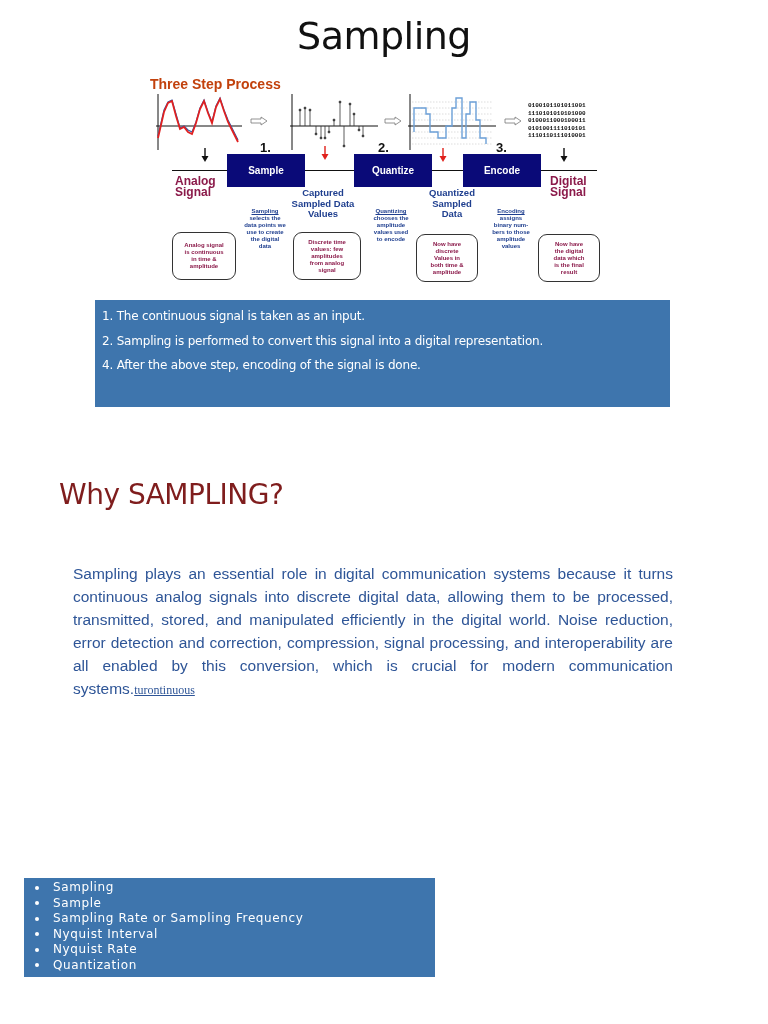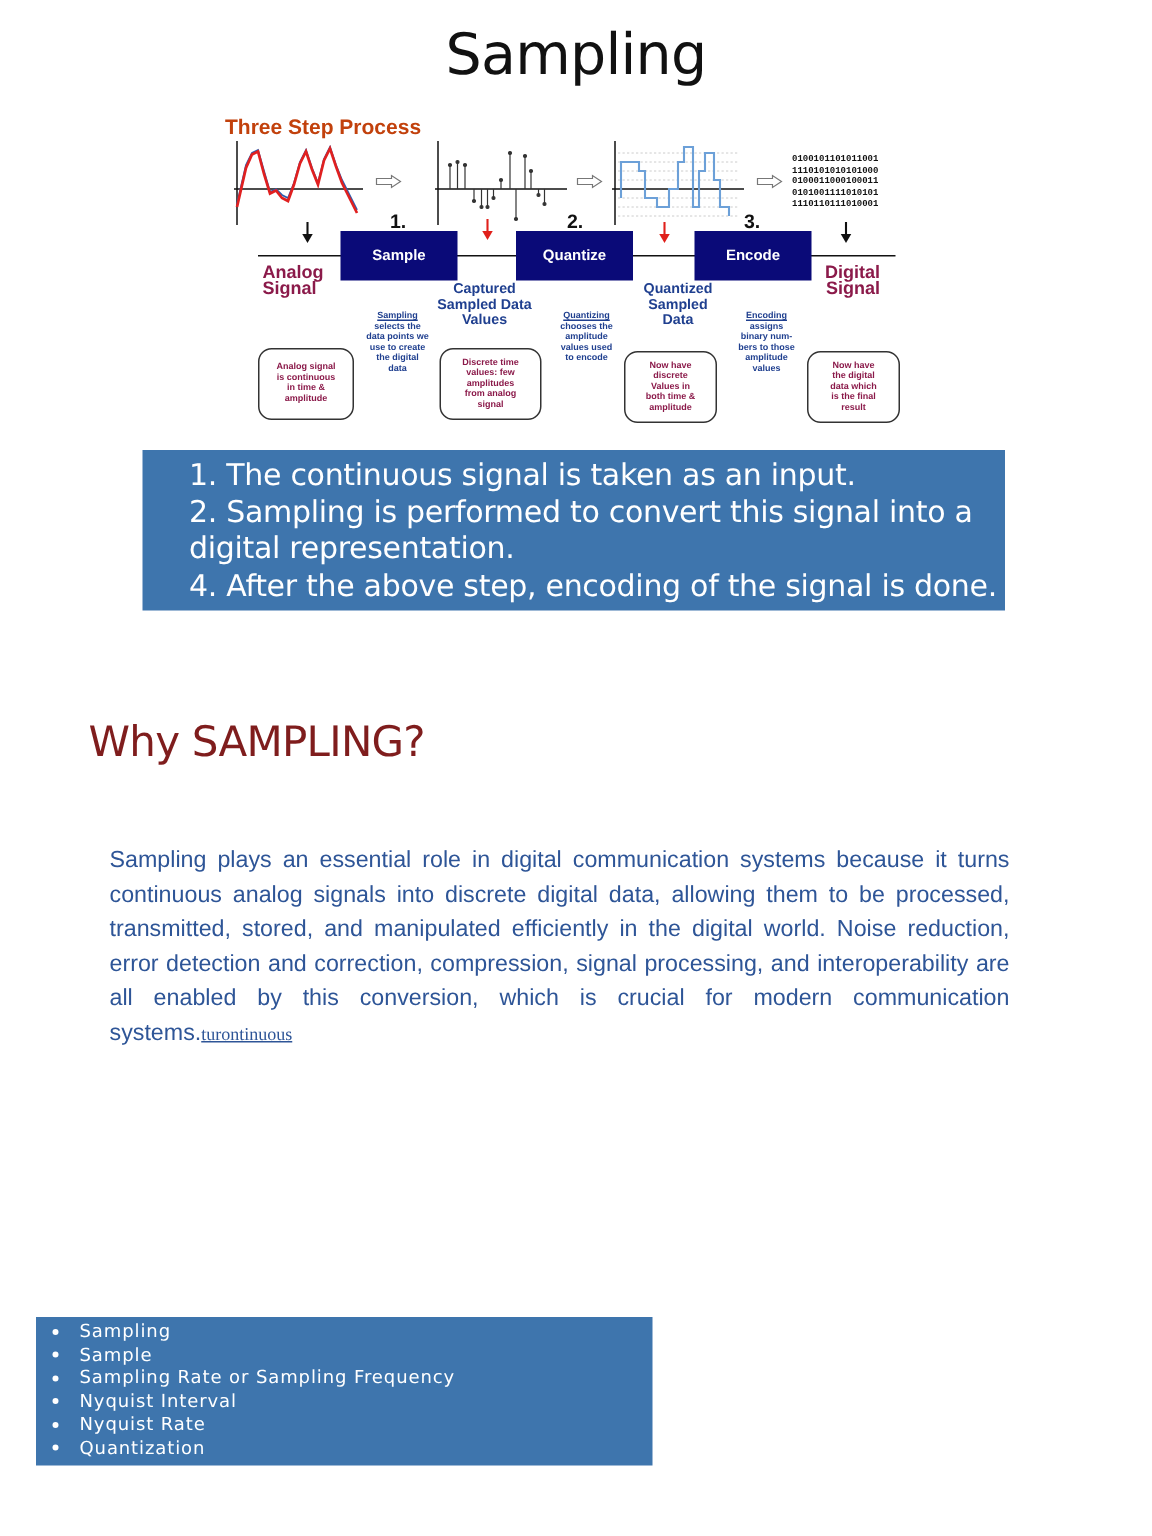--- a/index.html
+++ b/index.html
@@ -49,23 +49,22 @@
   .note-box {
     position: absolute; border: 1.5px solid #333; border-radius: 9px;
     font-size: 6px; color: #8b1a4a; font-weight: bold; line-height: 7px; text-align: center;
     display: flex; align-items: center; justify-content: center; background: #fff;
   }
   .steps-box {
     position: absolute; left: 95px; top: 300px; width: 575px; height: 107px;
     background: #3e75ad; box-sizing: border-box; padding: 4px 0 0 7px;
   }
   .steps-box .line {
-    color: #ffffff; font-size: 20px; line-height: 24.5px; font-family: "DejaVu Sans", sans-serif;
+    color: #ffffff; font-size: 12px; line-height: 24.5px; font-family: "DejaVu Sans", sans-serif;
     letter-spacing: -0.2px;
-    margin-left: 24px;
   }
   .why-heading {
     position: absolute; left: 59px; top: 478px; font-size: 28px; color: #7f1d1d;
     font-family: "DejaVu Sans", sans-serif; letter-spacing: -0.5px;
   }
   .para {
     position: absolute; left: 73px; top: 562px; width: 600px;
     font-size: 15.5px; line-height: 23px; color: #2e5597;
     font-family: "Liberation Sans", sans-serif; text-align: justify;
   }
@@ -181,28 +180,28 @@
       <line x1="4" y1="0" x2="4" y2="10" stroke="#e0201b" stroke-width="1.4"></line>
       <path d="M0.5,8 L4,14 L7.5,8 Z" fill="#e0201b"></path>
     </svg>
   <svg class="flow-arrow" style="left:410px;top:76px" width="8" height="14" viewBox="0 0 8 14">
       <line x1="4" y1="0" x2="4" y2="10" stroke="#111" stroke-width="1.4"></line>
       <path d="M0.5,8 L4,14 L7.5,8 Z" fill="#111"></path>
     </svg>
 
   <div class="mainline"></div>
   <div class="step-box" style="left:77px">Sample</div>
-  <div class="step-box" style="left:194px">Quantize</div>
+  <div class="step-box" style="left:204px">Quantize</div>
   <div class="step-box" style="left:313px">Encode</div>
 
   <div class="side-label" style="left:25px;top:104px">
     <div>Analog</div>
     <div>Signal</div>
   </div>
-  <div class="side-label" style="left:400px;top:104px;text-align:right">
+  <div class="side-label" style="left:400px;top:104px;text-align:left">
     <div>Digital</div>
     <div>Signal</div>
   </div>
 
   <div class="mid-label" style="left:135px;top:116px;width:76px">
     <div>Captured</div>
     <div>Sampled Data</div>
     <div>Values</div>
   </div>
   <div class="mid-label" style="left:270px;top:116px;width:64px">

